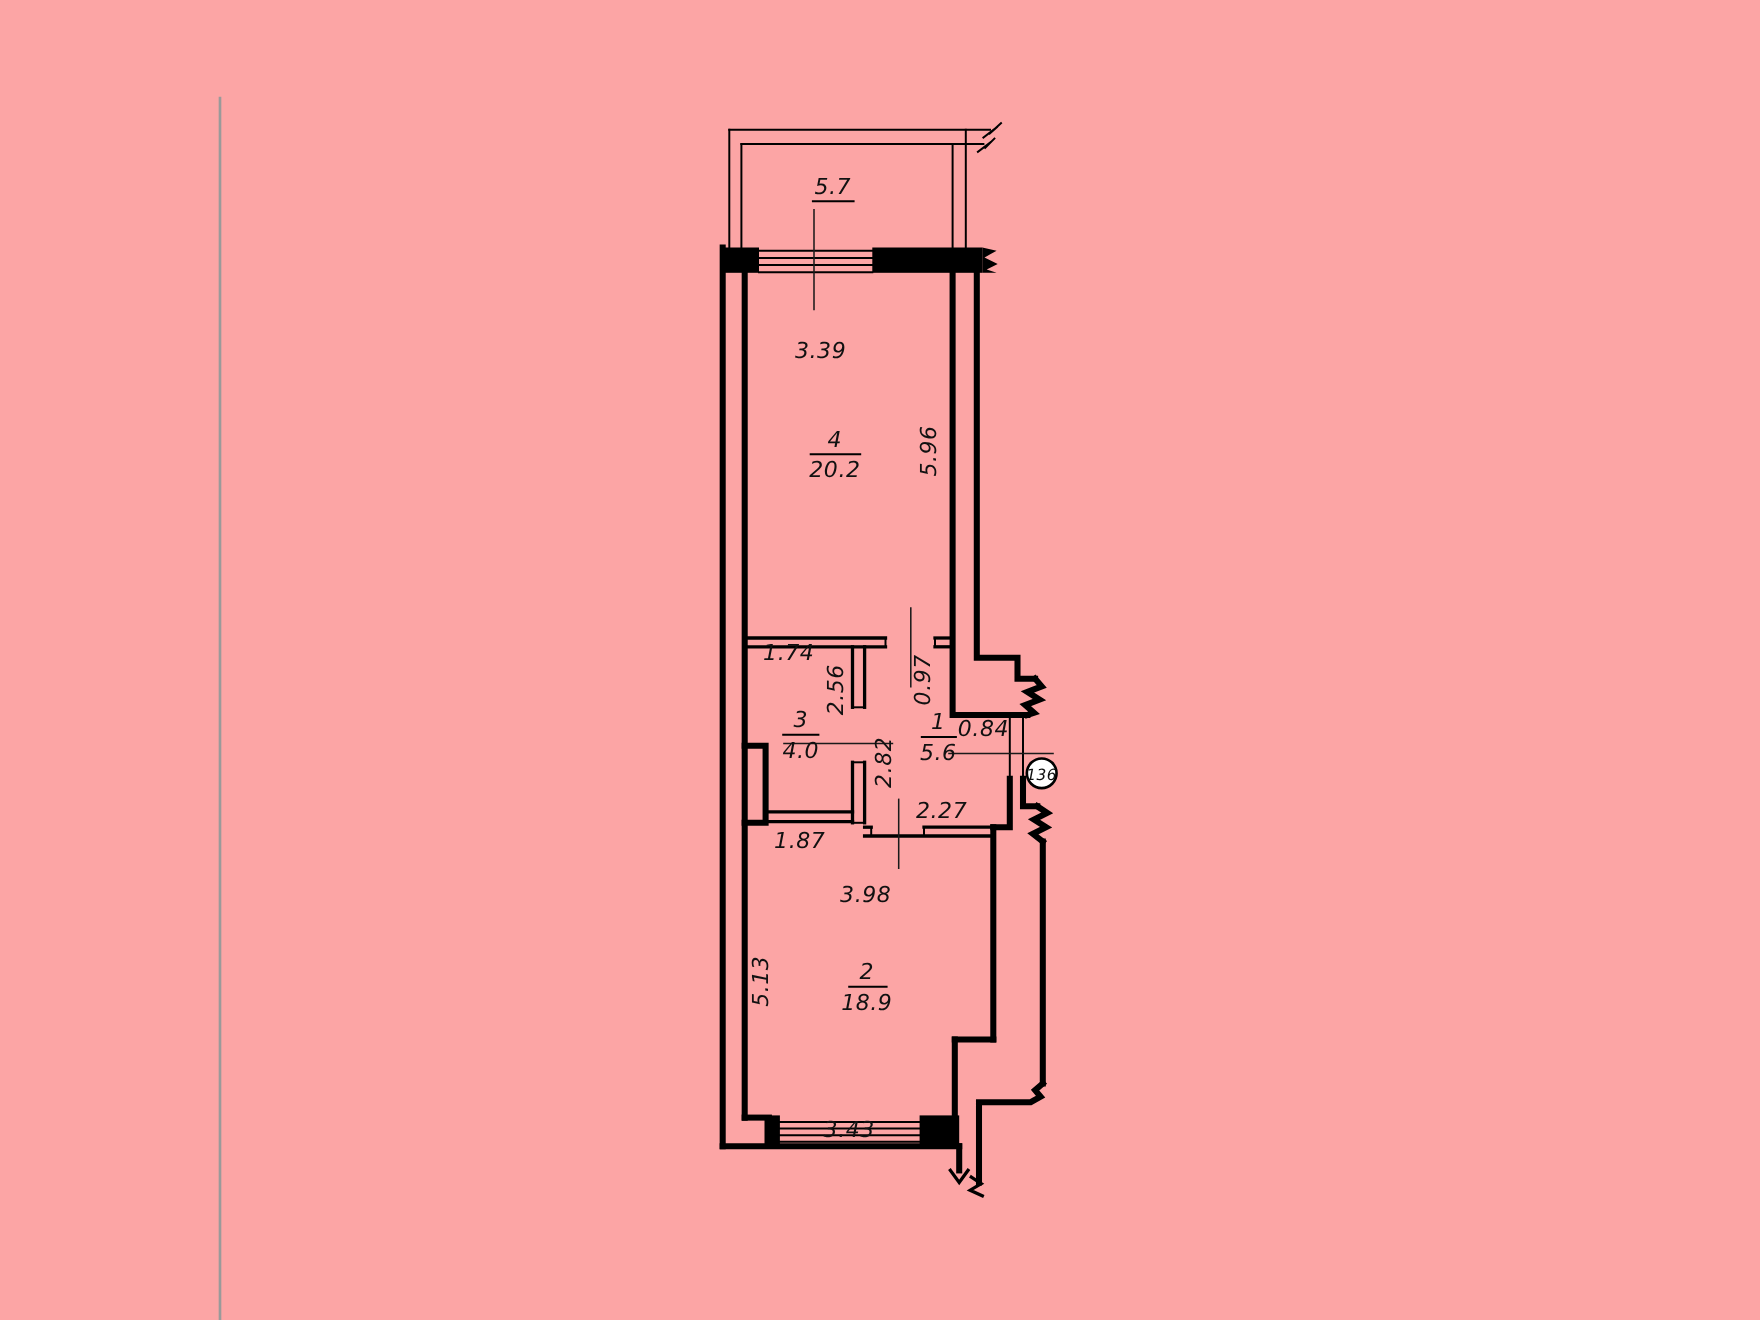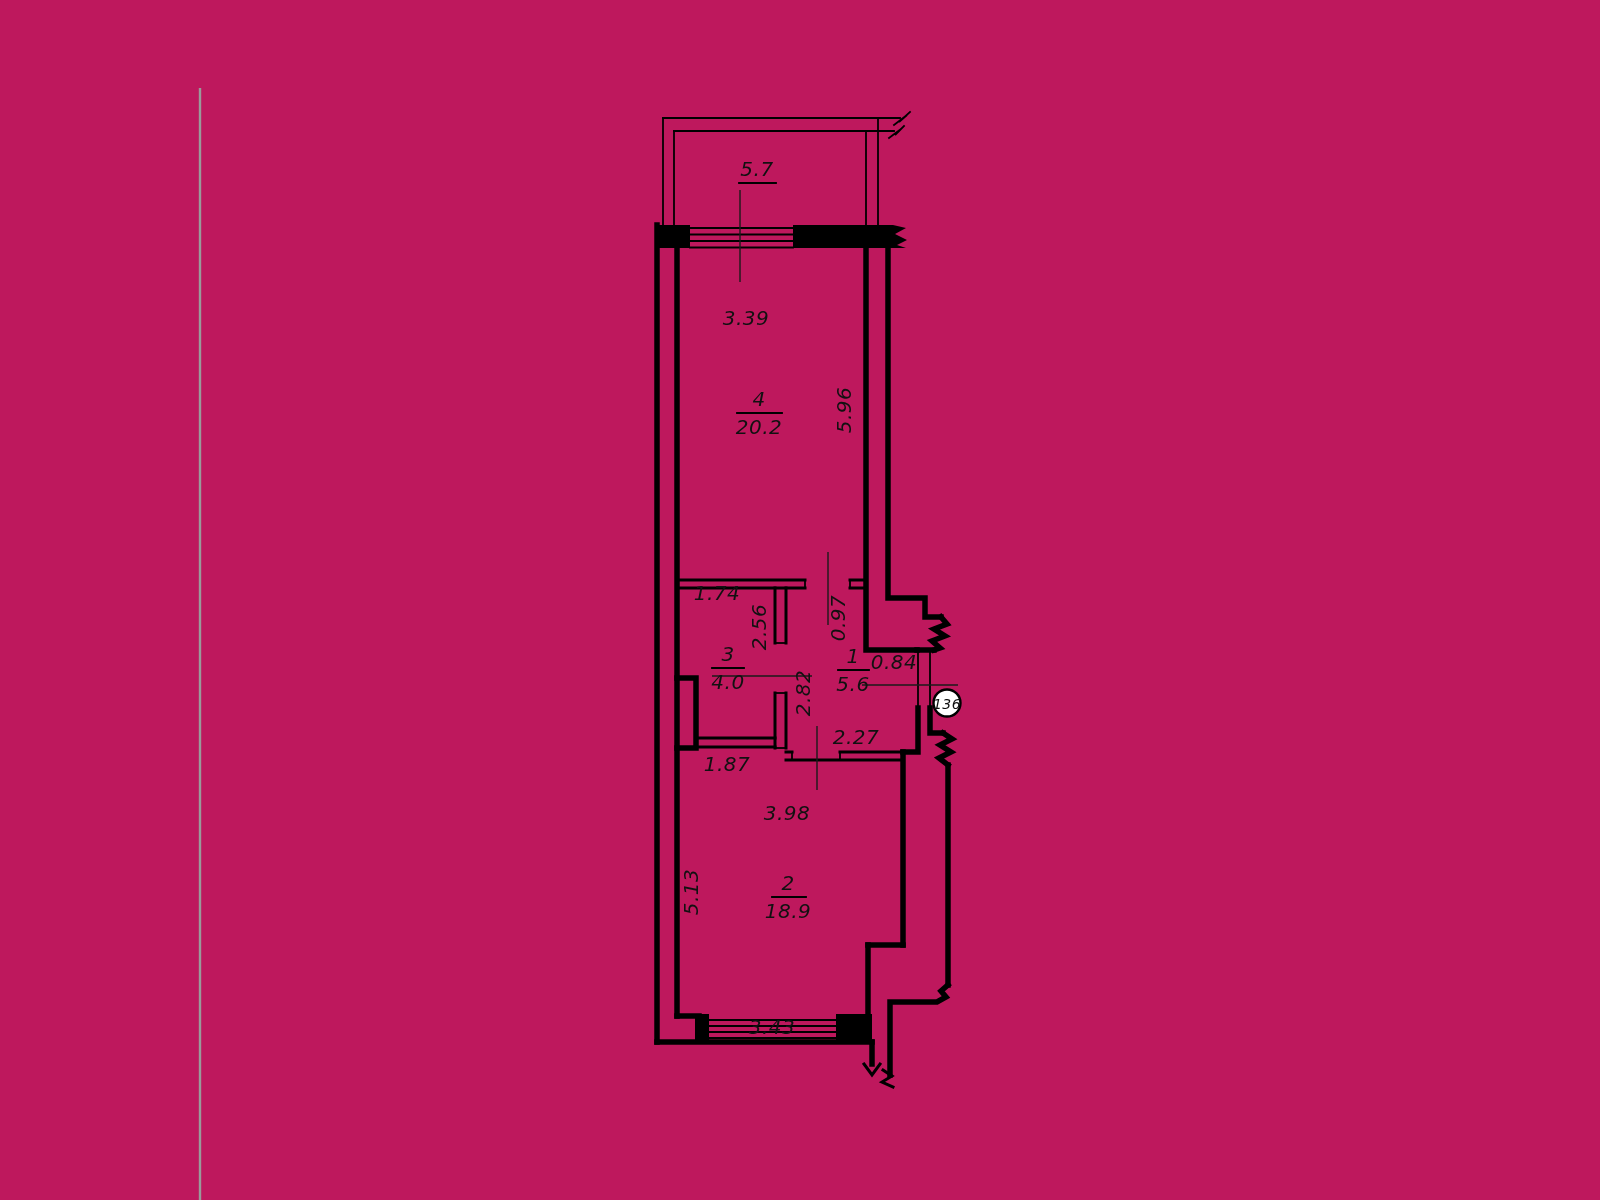--- a/index.html
+++ b/index.html
@@ -1,20 +1,20 @@
 <!DOCTYPE html>
 <html><head>
 <meta charset="utf-8">
 <style>
   html, body { margin: 0; padding: 0; background: #ffffff; }
   #canvas {
     position: relative;
     width: 1600px;
     height: 1200px;
-    background: #be185d;
+    background: #fca5a5;
     overflow: hidden;
     font-family: "DejaVu Sans", sans-serif;
   }
   svg { position: absolute; top: 0; left: 0; }
   
   .w5 { stroke: #000; stroke-width: 5.5; fill: none; stroke-linecap: square; }
   .w3 { stroke: #000; stroke-width: 3; fill: none; stroke-linecap: square; }
   .w2 { stroke: #000; stroke-width: 1.8; fill: none; stroke-linecap: square; }
   .dim { stroke: #1a1a1a; stroke-width: 1.4; fill: none; }
   .blk { fill: #000; stroke: none; }

